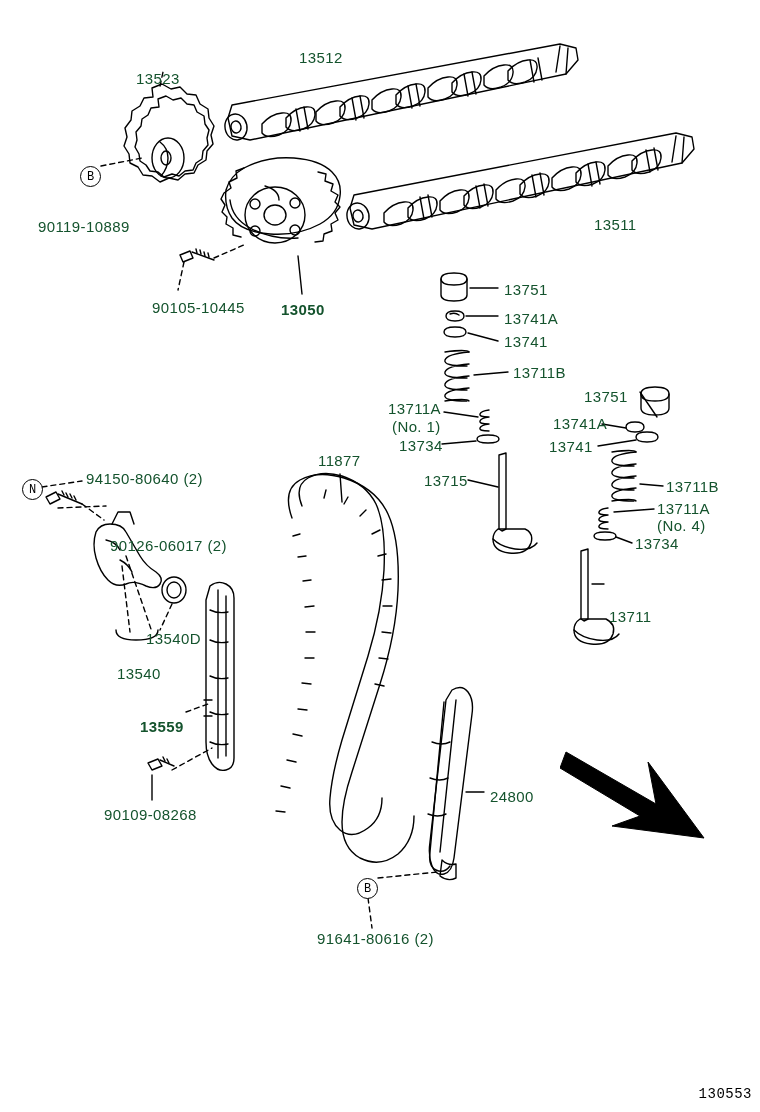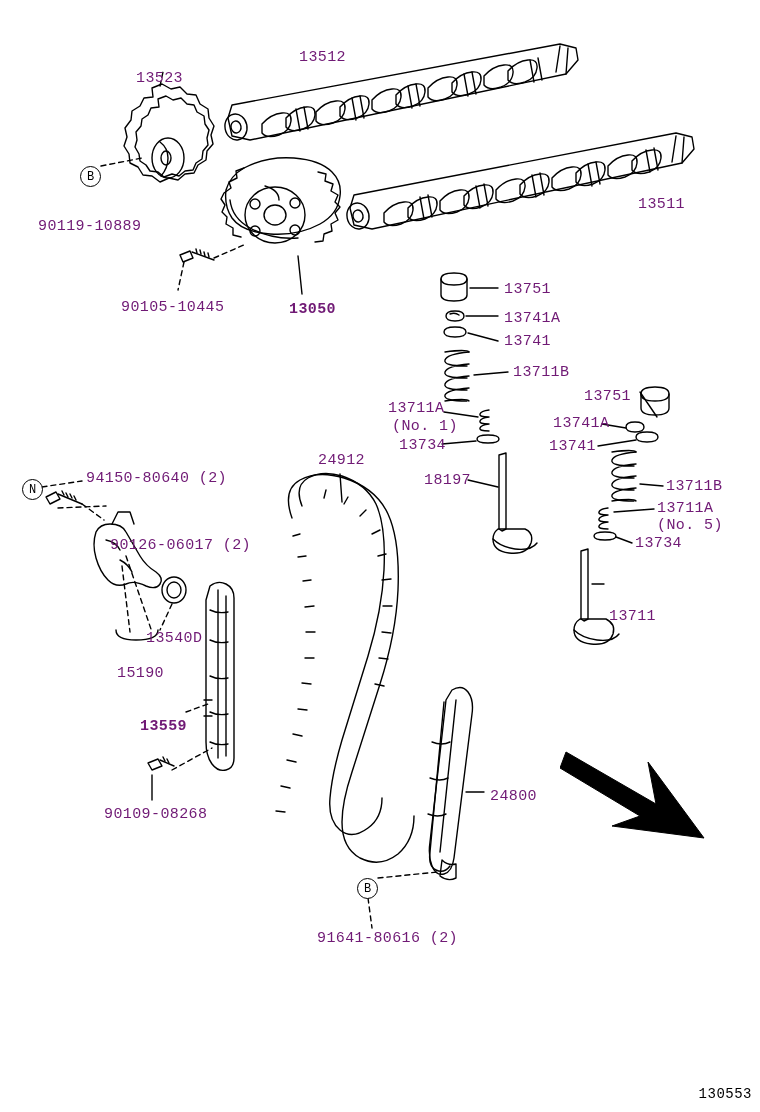--- a/index.html
+++ b/index.html
@@ -18,25 +18,25 @@
     inset: 0;
   }
   svg.layer {
     position: absolute;
     left: 0; top: 0;
     width: 760px;
     height: 1112px;
   }
   .lbl {
     position: absolute;
-    font-family: Liberation Mono, monospace;
+    font-family: Liberation Sans, sans-serif;
     font-size: 15px;
     letter-spacing: 0.4px;
     white-space: nowrap;
-    color: #701a75;
+    color: #14532d;
     line-height: 1.15;
   }
   .lbl.bold {
     font-weight: bold;
   }
   .lbl.sub {
     font-size: 15px;
   }
   .corner-id {
     position: absolute;
@@ -329,45 +329,45 @@
     <path d="M6,10 L96,62 L88,20 L144,96 L52,84 L80,74 L0,26 Z" fill="#000" stroke="#000" stroke-width="1"></path>
   </svg>
   <div class="front-text">FRONT</div>
 
   <div class="circ" style="left:80px; top:166px;">B</div>
   <div class="circ" style="left:22px; top:479px;">N</div>
   <div class="circ" style="left:357px; top:878px;">B</div>
 
   <div class="lbl" style="left:136px; top:70px;">13523</div>
   <div class="lbl" style="left:299px; top:49px;">13512</div>
-  <div class="lbl" style="left:594px; top:196px;margin-left:44px;">13511</div>
+  <div class="lbl" style="left:594px; top:216px;">13511</div>
   <div class="lbl" style="left:38px; top:218px;">90119-10889</div>
-  <div class="lbl" style="left:121px; top:299px;">90105-10445</div>
-  <div class="lbl bold" style="left:289px; top:301px;">13050</div>
+  <div class="lbl" style="left:152px; top:299px;">90105-10445</div>
+  <div class="lbl bold" style="left:281px; top:301px;">13050</div>
   <div class="lbl" style="left:504px; top:281px;">13751</div>
   <div class="lbl" style="left:504px; top:310px;">13741A</div>
   <div class="lbl" style="left:504px; top:333px;">13741</div>
   <div class="lbl" style="left:513px; top:364px;">13711B</div>
   <div class="lbl" style="left:388px; top:400px;">13711A</div>
   <div class="lbl sub" style="left:392px; top:418px;">(No. 1)</div>
   <div class="lbl" style="left:399px; top:437px;">13734</div>
-  <div class="lbl" style="left:424px; top:472px;">18197</div>
+  <div class="lbl" style="left:424px; top:472px;">13715</div>
   <div class="lbl" style="left:584px; top:388px;">13751</div>
   <div class="lbl" style="left:553px; top:415px;">13741A</div>
   <div class="lbl" style="left:549px; top:438px;">13741</div>
   <div class="lbl" style="left:666px; top:478px;">13711B</div>
   <div class="lbl" style="left:657px; top:500px;">13711A</div>
-  <div class="lbl sub" style="left:657px; top:517px;">(No. 5)</div>
+  <div class="lbl sub" style="left:657px; top:517px;">(No. 4)</div>
   <div class="lbl" style="left:635px; top:535px;">13734</div>
   <div class="lbl" style="left:609px; top:608px;text-align:center;">13711</div>
-  <div class="lbl" style="left:318px; top:452px;">24912</div>
+  <div class="lbl" style="left:318px; top:452px;">11877</div>
   <div class="lbl" style="left:86px; top:470px;">94150-80640 (2)</div>
   <div class="lbl" style="left:110px; top:496px;margin-top:41px;">90126-06017 (2)</div>
   <div class="lbl" style="left:146px; top:630px;">13540D</div>
-  <div class="lbl" style="left:117px; top:665px;">15190</div>
+  <div class="lbl" style="left:117px; top:665px;">13540</div>
   <div class="lbl bold" style="left:140px; top:718px;text-align:right;">13559</div>
   <div class="lbl" style="left:104px; top:806px;">90109-08268</div>
   <div class="lbl" style="left:490px; top:788px;">24800</div>
   <div class="lbl" style="left:317px; top:930px;">91641-80616 (2)</div>
 
   <div class="corner-id">130553</div>
 
 </div>
 
 </body></html>

